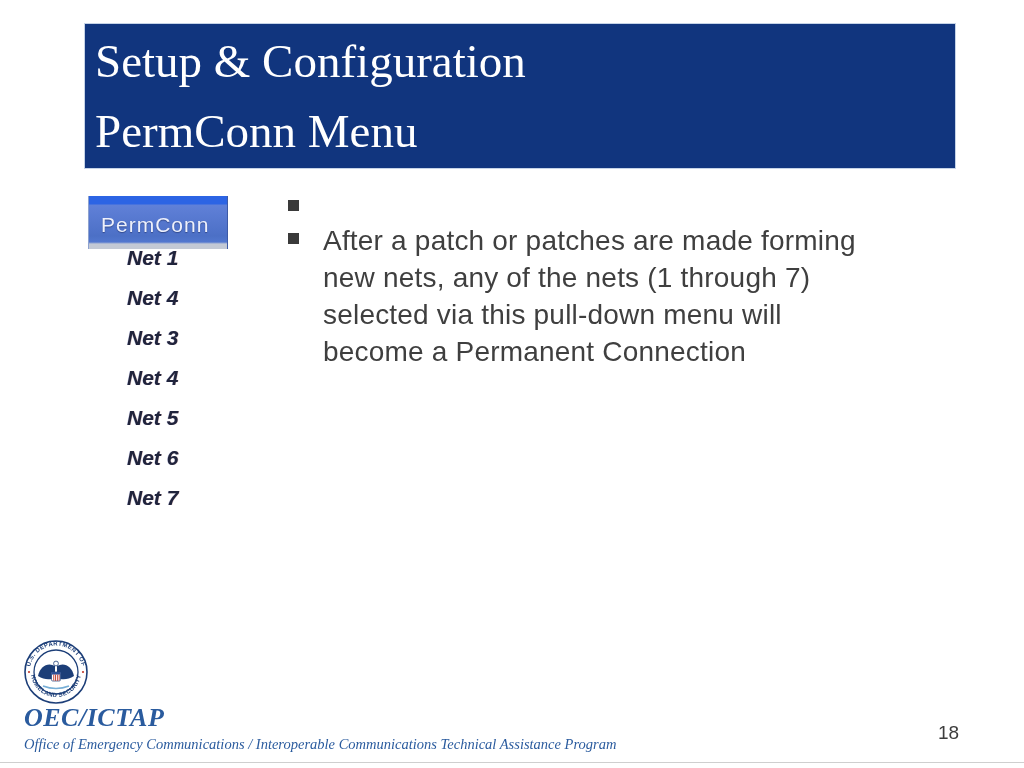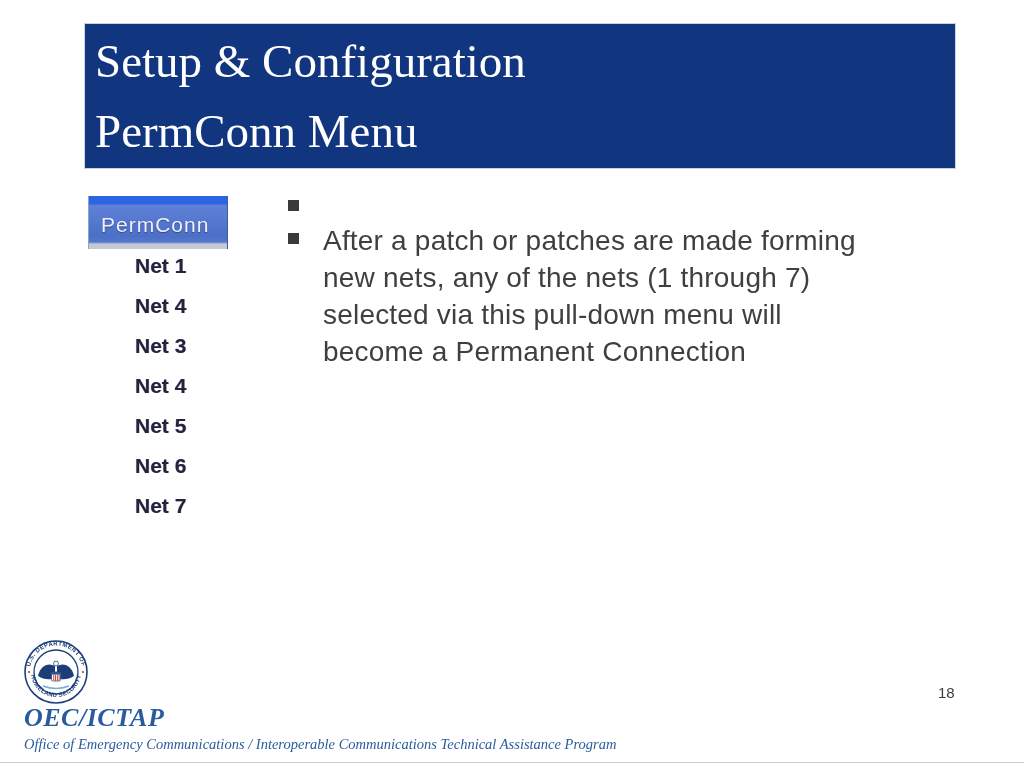--- a/index.html
+++ b/index.html
@@ -26,21 +26,21 @@
       var(--btn_bottom,#c3c9d5) 48px,var(--btn_bottom,#c3c9d5) 53px);
     border-left:1px solid #8ea2cf;border-right:1px solid #3d5aa6;
     box-sizing:border-box;
   }
   .pc-button .lbl{
     position:absolute;left:12px;top:17px;
     color:var(--btn_text,#eef1fc);font-size:21px;letter-spacing:1px;
     text-shadow:0 1px 1px rgba(25,40,90,.55);
   }
   .net-list{
-    position:absolute;left:127px;top:246px;margin:8px;padding:0;list-style:none;
+    position:absolute;left:127px;top:246px;margin:0;padding:0;list-style:none;font-style:italic;
   }
   .net-list li{
     height:40px;font-size:21px;font-weight:bold;
     color:var(--net_text,#20243c);
     text-shadow:0.5px 0 0 rgba(160,70,60,.30),-0.5px 0 0 rgba(70,80,170,.30);
   }
   
   .bullets{position:absolute;left:288px;top:189px;width:660px;}
   .bullet-row{display:flex;margin-bottom:11px;}
   .bullet-marker{
@@ -66,22 +66,22 @@
   .org-full{
     position:absolute;left:24px;top:736px;
     font-family:"Liberation Serif",serif;font-style:italic;
     font-size:14.5px;color:var(--org_blue,#2a5b9e);white-space:nowrap;
   }
   .bottom-rule{
     position:absolute;left:0;top:762px;width:1024px;height:1px;
     background:var(--rule,#cfcfcf);
   }
   .page-number{
-    position:absolute;left:938px;top:684px;width:40px;text-align:left;
-    font-size:15px;color:var(--page_num,#3d3d3d);
+    position:absolute;left:938px;top:722px;width:40px;text-align:left;
+    font-size:19px;color:var(--page_num,#3d3d3d);
   }
 </style>
 </head>
 <body>
 
 <div class="slide">
 
   <div class="header-bar">
     <div class="t">Setup &amp; Configuration</div>
     <div class="t">PermConn Menu</div>

